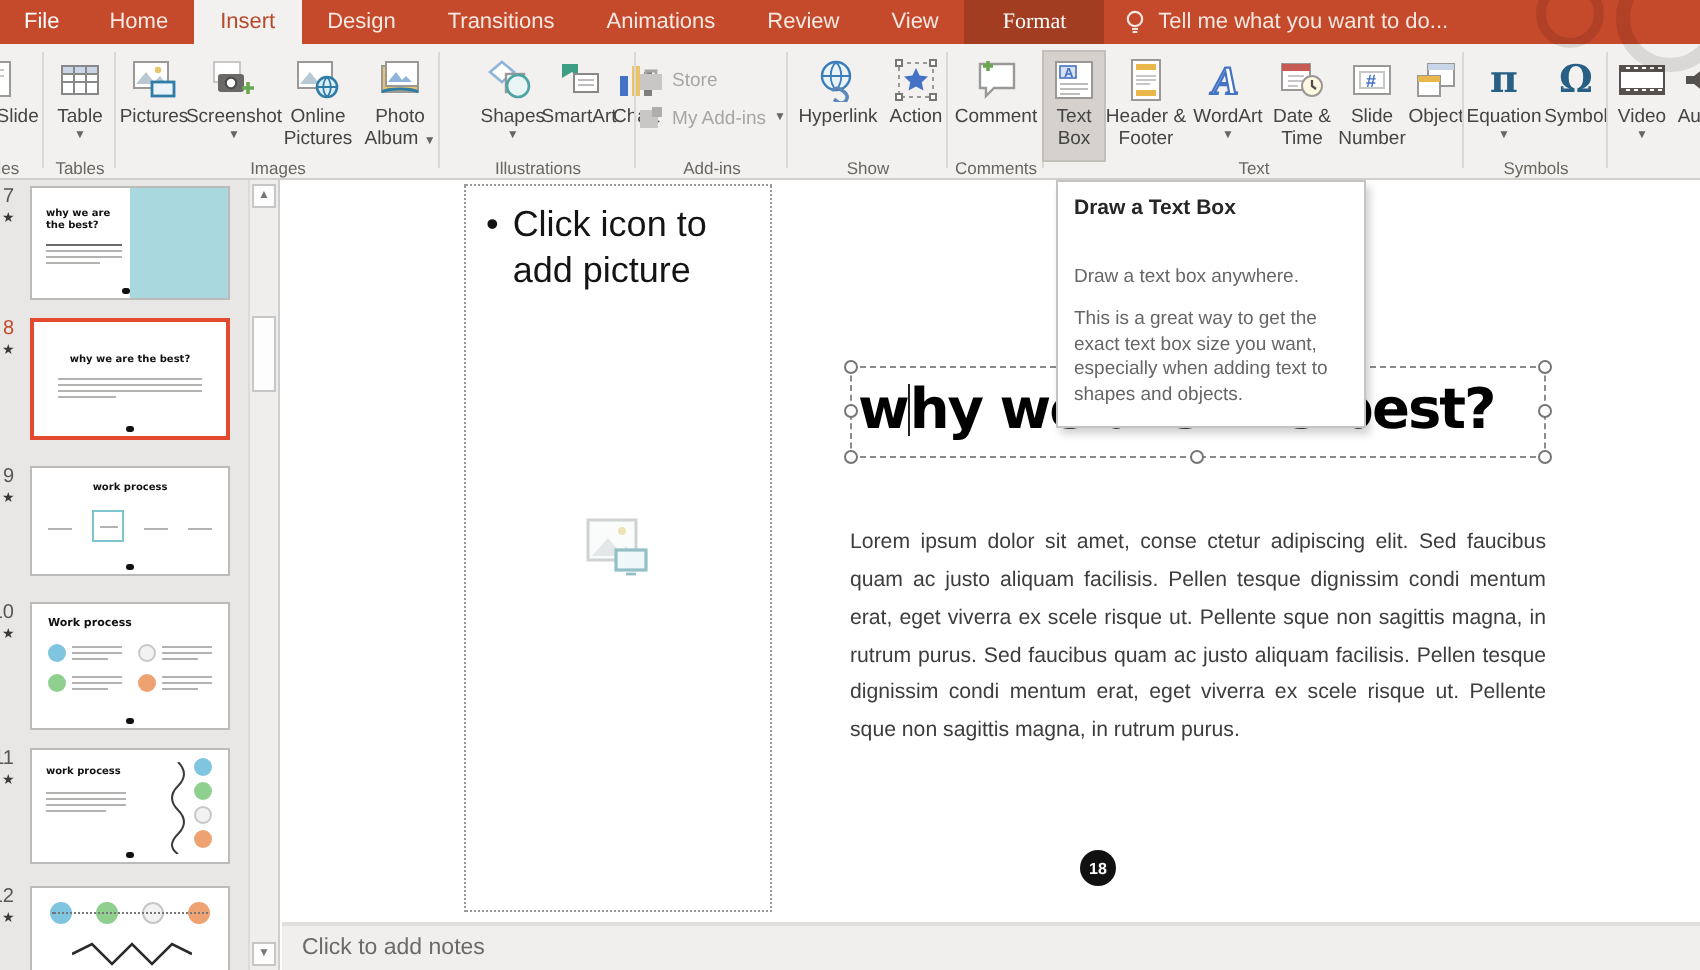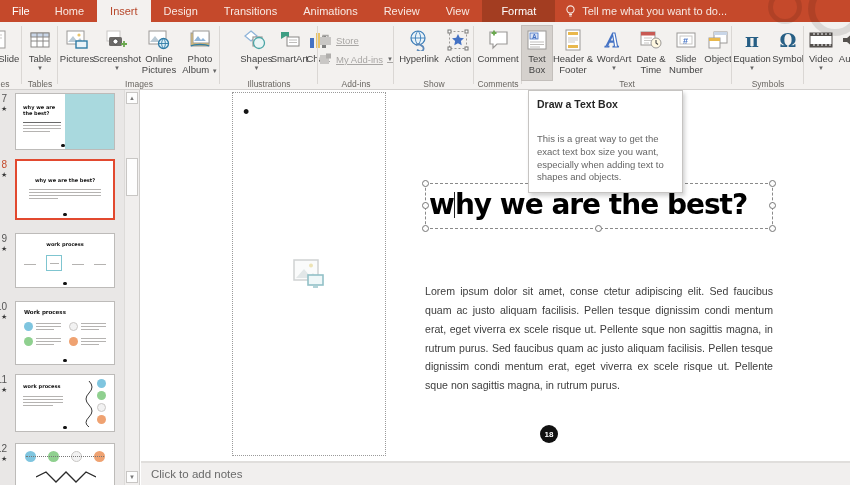--- a/index.html
+++ b/index.html
@@ -5,41 +5,41 @@
   * { margin:0; padding:0; box-sizing:border-box; }
   html,body { width:850px; height:485px; overflow:hidden; }
   body { font-family:"Liberation Sans", sans-serif; background:#fff; position:relative; }
   .stage { position:absolute; inset:0; width:850px; height:485px; overflow:hidden; background:#fff; }
 
   
   .tabbar { position:absolute; left:0; top:0; width:850px; height:22px; background:#C5492B; display:flex; align-items:stretch; z-index:30; }
   .tab { color:#F8E9E3; font-size:11px; display:flex; align-items:center; padding:0 13px; cursor:default; white-space:nowrap; }
   .tab.file { padding:0 12px; color:#fff; }
   .tab.active { background:#F3F1EF; color:#B7472A; }
-  .fmt-seg { background:#A33D21; display:flex; align-items:center; padding:4px 6px; }
+  .fmt-seg { background:#A33D21; display:flex; align-items:center; padding:4px 6px;font-family:Liberation Serif, serif; }
   .fmt-seg .tab { color:#fff; }
   .tellme { display:flex; align-items:center; gap:6px; margin-left:10px; color:#F6E7E1; font-size:11px; }
   .ring { position:absolute; border:7px solid rgba(0,0,0,0.10); border-radius:50%; }
   .r1 { width:54px; height:54px; right:-12px; top:-18px; }
   .r2 { width:34px; height:34px; right:48px; top:-10px; border-width:5px; }
 
   
   .ribbon { position:absolute; left:0; top:22px; width:850px; height:68px; background:#F3F1EF; border-bottom:1px solid #D2D0CE; overflow:hidden; z-index:20; }
   .ribbon-inner { position:absolute; left:-26px; top:0; height:68px; display:flex; }
   .rgroup { position:relative; height:68px; display:flex; justify-content:center; align-items:flex-start; padding-top:4px; }
   .rgroup .sep { position:absolute; right:0; top:4px; bottom:6px; width:1px; background:#DAD7D4; }
   .glabel { position:absolute; bottom:1px; left:0; right:0; text-align:center; font-size:8.5px; color:#696661; white-space:nowrap; }
   .rbtn { display:flex; flex-direction:column; align-items:center; padding-top:2px; height:54px; cursor:default; }
   .rbtn .ricon { height:24px; display:flex; align-items:center; justify-content:center; }
   .rlabel { font-size:9.5px; color:#444; text-align:center; line-height:1.15; margin-top:2px; }
   .dd { font-size:6px; color:#666; }
   .ddb { display:block; font-size:6px; color:#666; text-align:center; }
   .rbtn.active-btn { background:#D5D1CD; outline:1px solid #C3BFBB; }
   .smallbtns { display:flex; flex-direction:column; align-items:flex-start; gap:7px; padding:8px 6px 0 6px; }
-  .sbtn { display:flex; align-items:center; gap:4px; font-size:9.5px; color:#A8A6A4; white-space:nowrap;text-decoration:underline; }
+  .sbtn { display:flex; align-items:center; gap:4px; font-size:9.5px; color:#A8A6A4; white-space:nowrap; }
   .glyph-ic { font-size:19px; font-weight:bold; color:#275F85; font-family:"DejaVu Serif", serif; line-height:1; }
 
   
   .tooltip { position:absolute; left:528px; top:90px; width:155px; min-height:89px; background:#fff; border:1px solid #C6C4C2; box-shadow:2px 3px 4px rgba(0,0,0,0.18); z-index:40; padding:7px 8px 8px 8px; }
   .tooltip h4 { font-size:10.5px; color:#262626; margin-bottom:23px; font-weight:bold; }
   .tooltip p { font-size:9.5px; color:#666; line-height:1.35; }
   .tooltip p + p { margin-top:8px; }
 
   
   .panel { position:absolute; left:0; top:90px; width:140px; height:395px; background:#E9E7E6; border-right:1px solid #D0CECC; z-index:10; }
@@ -66,21 +66,21 @@
 
   .pic-ph { position:absolute; left:91px; top:2px; width:154px; height:364px; border:1.5px dotted #9A9A9A; background:#fff; }
   .pic-ph .ph-text { display:flex; gap:7px; padding:8px 6px 0 10px; font-size:18px; line-height:1.3; color:#141414; }
   .pic-ph .ph-ic { position:absolute; left:50%; top:50%; transform:translate(-50%,-50%); opacity:0.85; }
 
   .titlebox { position:absolute; left:284px; top:93px; width:348px; height:46px; border:1px dashed #8a8a8a; z-index:5; }
   .handle { position:absolute; width:7px; height:7px; background:#FDFDFD; border:1px solid #767676; border-radius:50%; }
   .title-text { position:absolute; left:3px; top:4px; width:344px; font-size:28px; letter-spacing:-1px; font-weight:bold; color:#000; font-family:"DejaVu Sans", sans-serif; white-space:nowrap; line-height:1.2; }
   .caret { display:inline-block; width:1px; height:26px; background:#222; vertical-align:-4px; }
 
-  .bodytext { position:absolute; left:284px; top:192px; width:348px; font-size:10.6px; line-height:1.78; color:#3d3d3d; text-align:justify; }
+  .bodytext { position:absolute; left:284px; top:172px; width:348px; font-size:10.6px; line-height:1.78; color:#3d3d3d; text-align:justify; }
 
   .pagebadge { position:absolute; left:399px; top:335px; width:18px; height:18px; background:#111; border-radius:50%; color:#fff; font-size:8px; font-weight:bold; display:flex; align-items:center; justify-content:center; }
 
   
   .notes { position:absolute; left:141px; top:461px; width:709px; height:24px; background:#F1EFEE; border-top:2px solid #E0DEDC; display:flex; align-items:center; padding-left:10px; font-size:11.5px; color:#6a6a6a; z-index:12; }
   svg { display:block; }
 </style>
 </head>
 <body>
 
@@ -407,20 +407,21 @@
           </div>
           <div class="rlabel">Audio</div>
         </div>
       </div>
 
     </div>
   </div>
 
   <div class="tooltip">
     <h4>Draw a Text Box</h4>
+    <p>Draw a text box anywhere.</p>
     <p>This is a great way to get the exact text box size you want, especially when adding text to shapes and objects.</p>
   </div>
 
   <div class="panel">
 
     <div class="thumbrow" style="top:3px;">
       <span class="snum">7</span>
       <span class="sstar">★</span>
       <div class="thumb" style="height:57px;">
         <div style="position:absolute; left:0; top:0; width:50%; height:100%; padding:10px 4px 0 7px;">
@@ -568,20 +569,21 @@
       <div class="sbox sb-th"></div>
       <div class="sbox sb-dn">▼</div>
     </div>
   </div>
 
   <div class="canvas">
 
     <div class="pic-ph">
       <div class="ph-text">
         <span>•</span>
+        <span>Click icon to add picture</span>
       </div>
       <div class="ph-ic">
         <svg width="34" height="30" viewBox="0 0 34 30">
             <rect x="2" y="1" width="24" height="20" fill="#FAFBFB" stroke="#C7CBCC" stroke-width="1.5"></rect>
             <path d="M4 19l8-9 6 7 3-3 4 5z" fill="#DDE3E4"></path>
             <circle cx="19" cy="6.5" r="2" fill="#EADFA9"></circle>
             <rect x="16" y="16" width="15" height="10" fill="#EDF6F7" stroke="#7FB6BD" stroke-width="1.6"></rect>
             <path d="M21 28h5" stroke="#7FB6BD" stroke-width="1.4"></path>
           </svg>
       </div>

